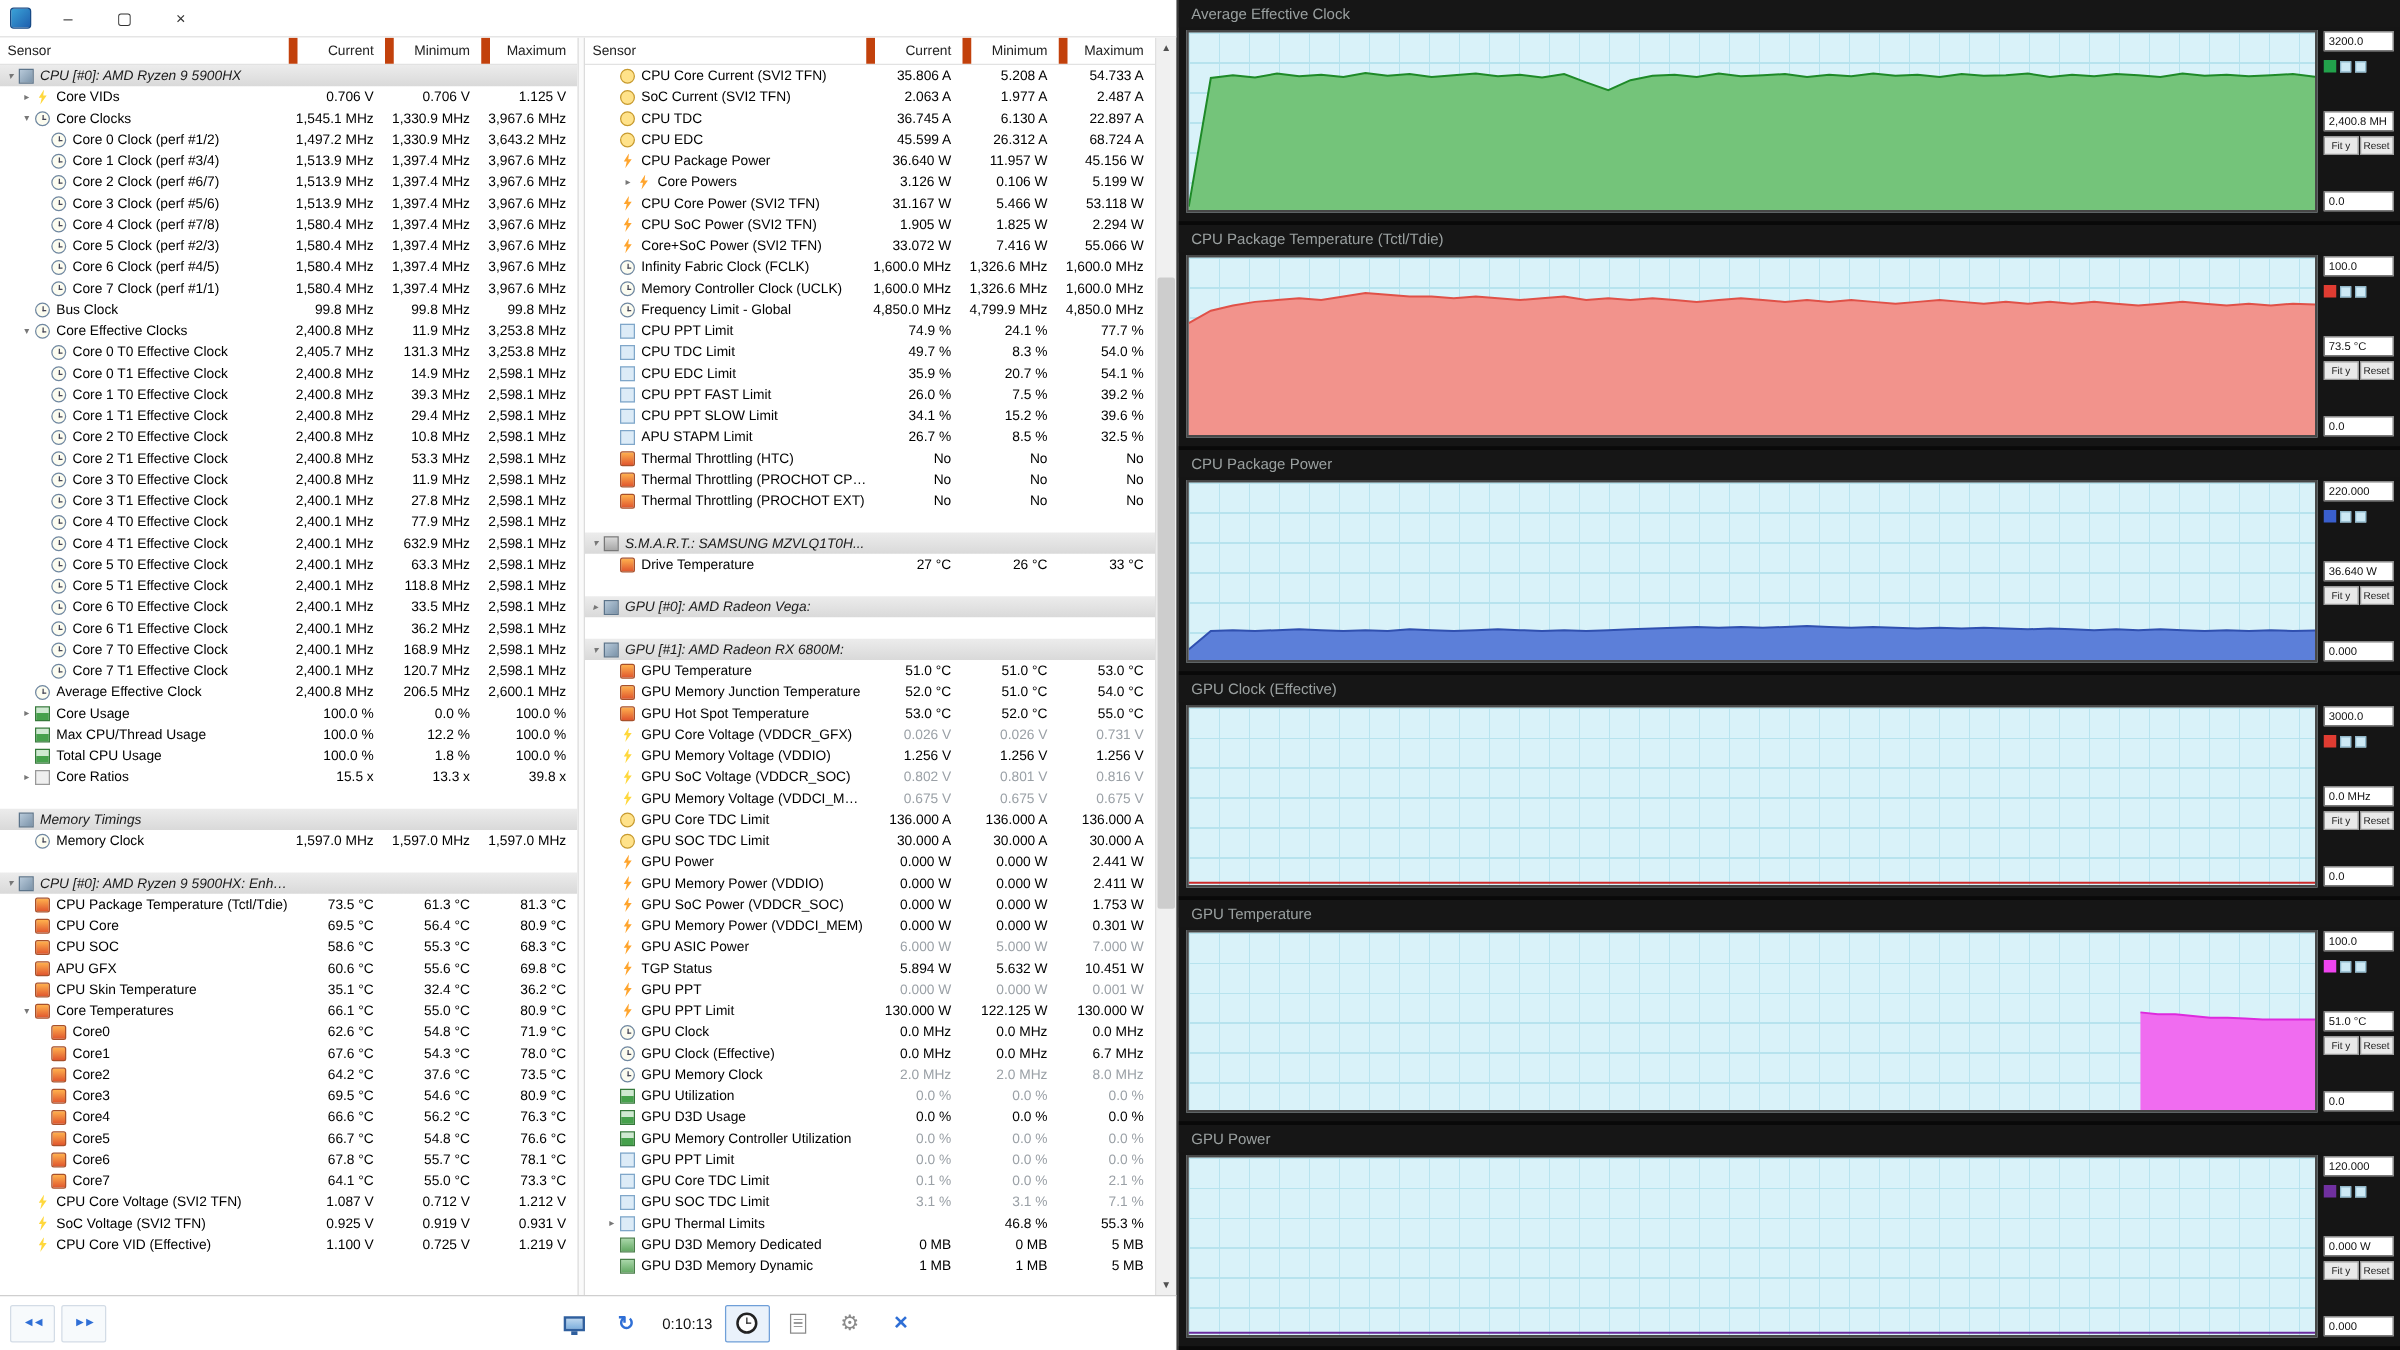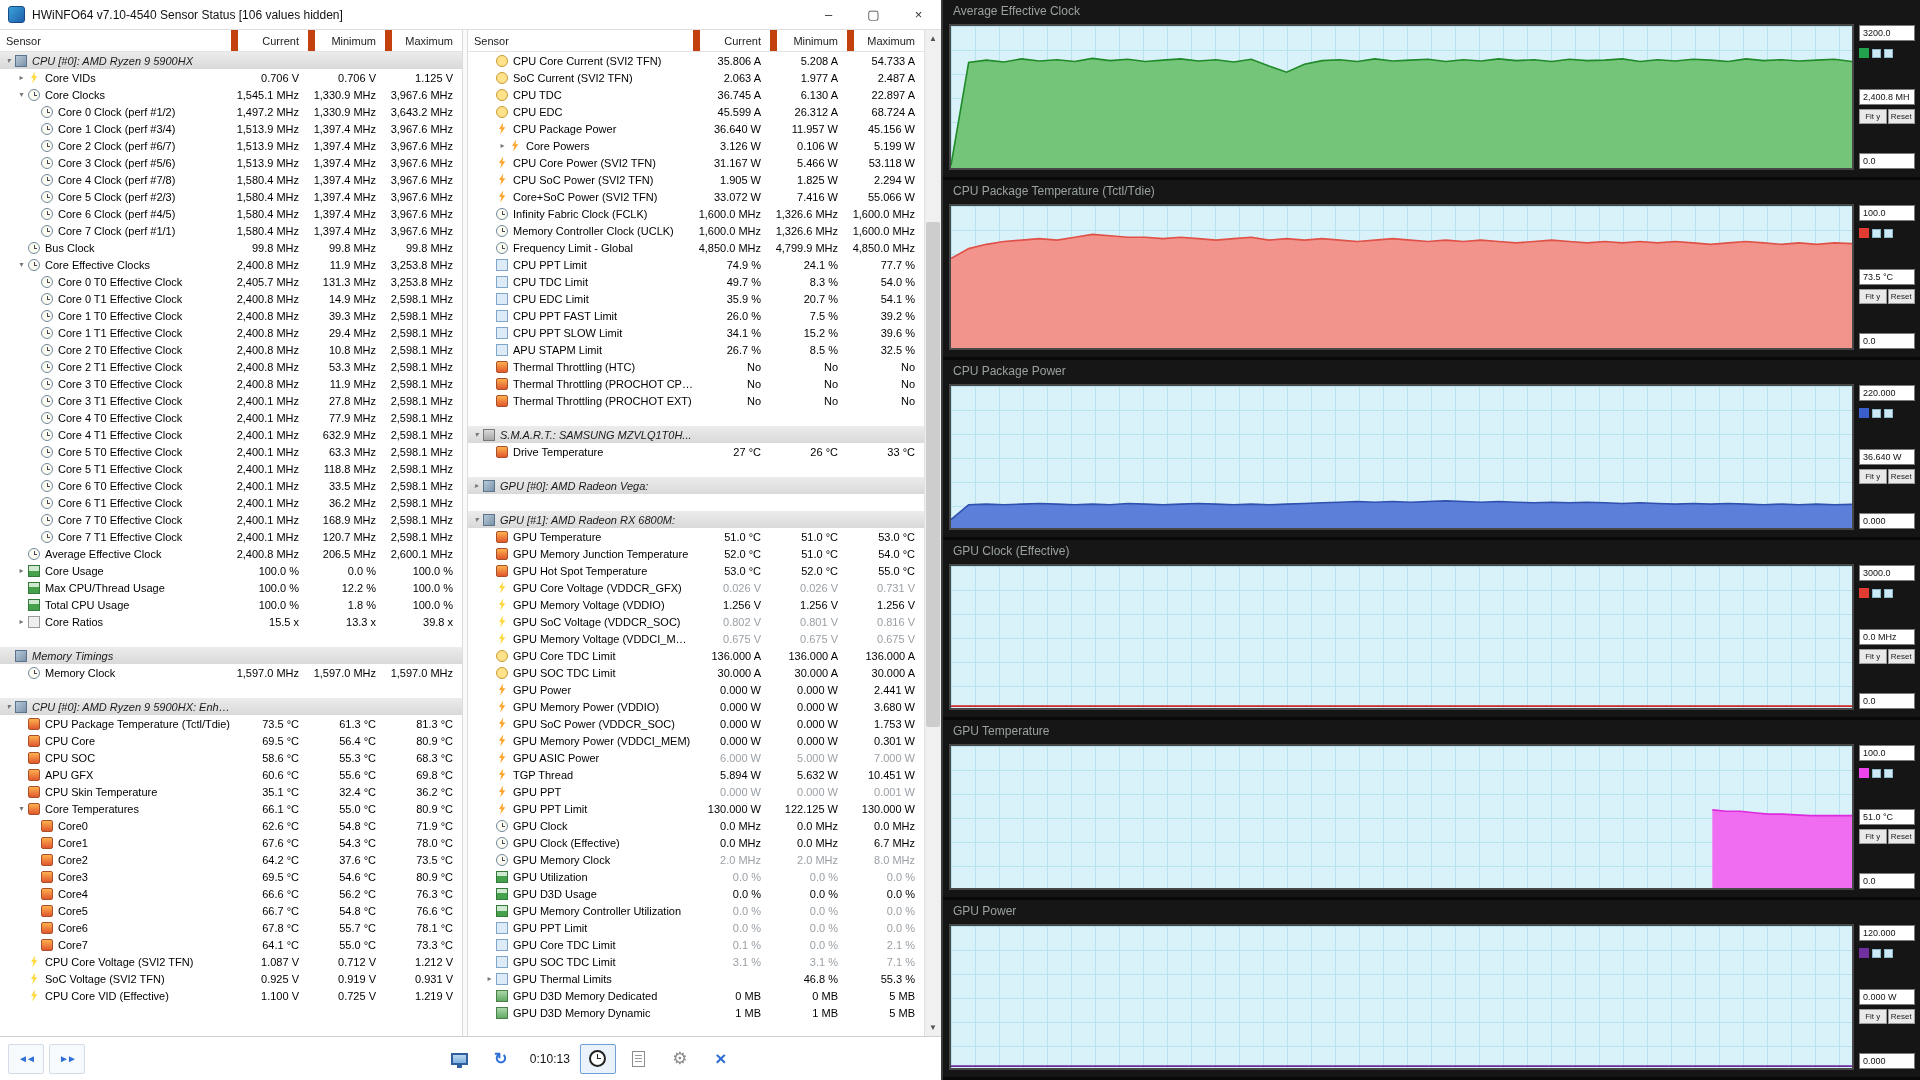--- a/index.html
+++ b/index.html
@@ -95,21 +95,20 @@
 </style>
 </head>
 <body>
 
 <div class="screen">
 
   <div class="hwin">
 
     <div class="titlebar">
       <span class="appico"></span>
-      <span class="title">HWiNFO64 v7.10-4540 Sensor Status [106 values hidden]</span>
       <span class="winbtn">–</span>
       <span class="winbtn">▢</span>
       <span class="winbtn">×</span>
     </div>
 
     <div class="panes">
       <div class="pane left">
         <div class="colhead">
             <span class="ch first">Sensor</span>
             <span class="ch val">Current</span>
@@ -934,21 +933,21 @@
               <span class="vc">0.000 W</span>
               <span class="vc">2.441 W</span>
             </div>
             <div class="trow">
               <span style="flex: 0 0 13px;"></span>
               <span class="exp"></span>
               <span class="ric ic-watt"></span>
               <span class="lbl">GPU Memory Power (VDDIO)</span>
               <span class="vc">0.000 W</span>
               <span class="vc">0.000 W</span>
-              <span class="vc">3.680 W</span>
+              <span class="vc">2.411 W</span>
             </div>
             <div class="trow">
               <span style="flex: 0 0 13px;"></span>
               <span class="exp"></span>
               <span class="ric ic-watt"></span>
               <span class="lbl">GPU SoC Power (VDDCR_SOC)</span>
               <span class="vc">0.000 W</span>
               <span class="vc">0.000 W</span>
               <span class="vc">1.753 W</span>
             </div>
@@ -967,21 +966,21 @@
               <span class="ric ic-watt"></span>
               <span class="lbl">GPU ASIC Power</span>
               <span class="vc">6.000 W</span>
               <span class="vc">5.000 W</span>
               <span class="vc">7.000 W</span>
             </div>
             <div class="trow">
               <span style="flex: 0 0 13px;"></span>
               <span class="exp"></span>
               <span class="ric ic-watt"></span>
-              <span class="lbl">TGP Thread</span>
+              <span class="lbl">TGP Status</span>
               <span class="vc">5.894 W</span>
               <span class="vc">5.632 W</span>
               <span class="vc">10.451 W</span>
             </div>
             <div class="trow dim">
               <span style="flex: 0 0 13px;"></span>
               <span class="exp"></span>
               <span class="ric ic-watt"></span>
               <span class="lbl">GPU PPT</span>
               <span class="vc">0.000 W</span>

